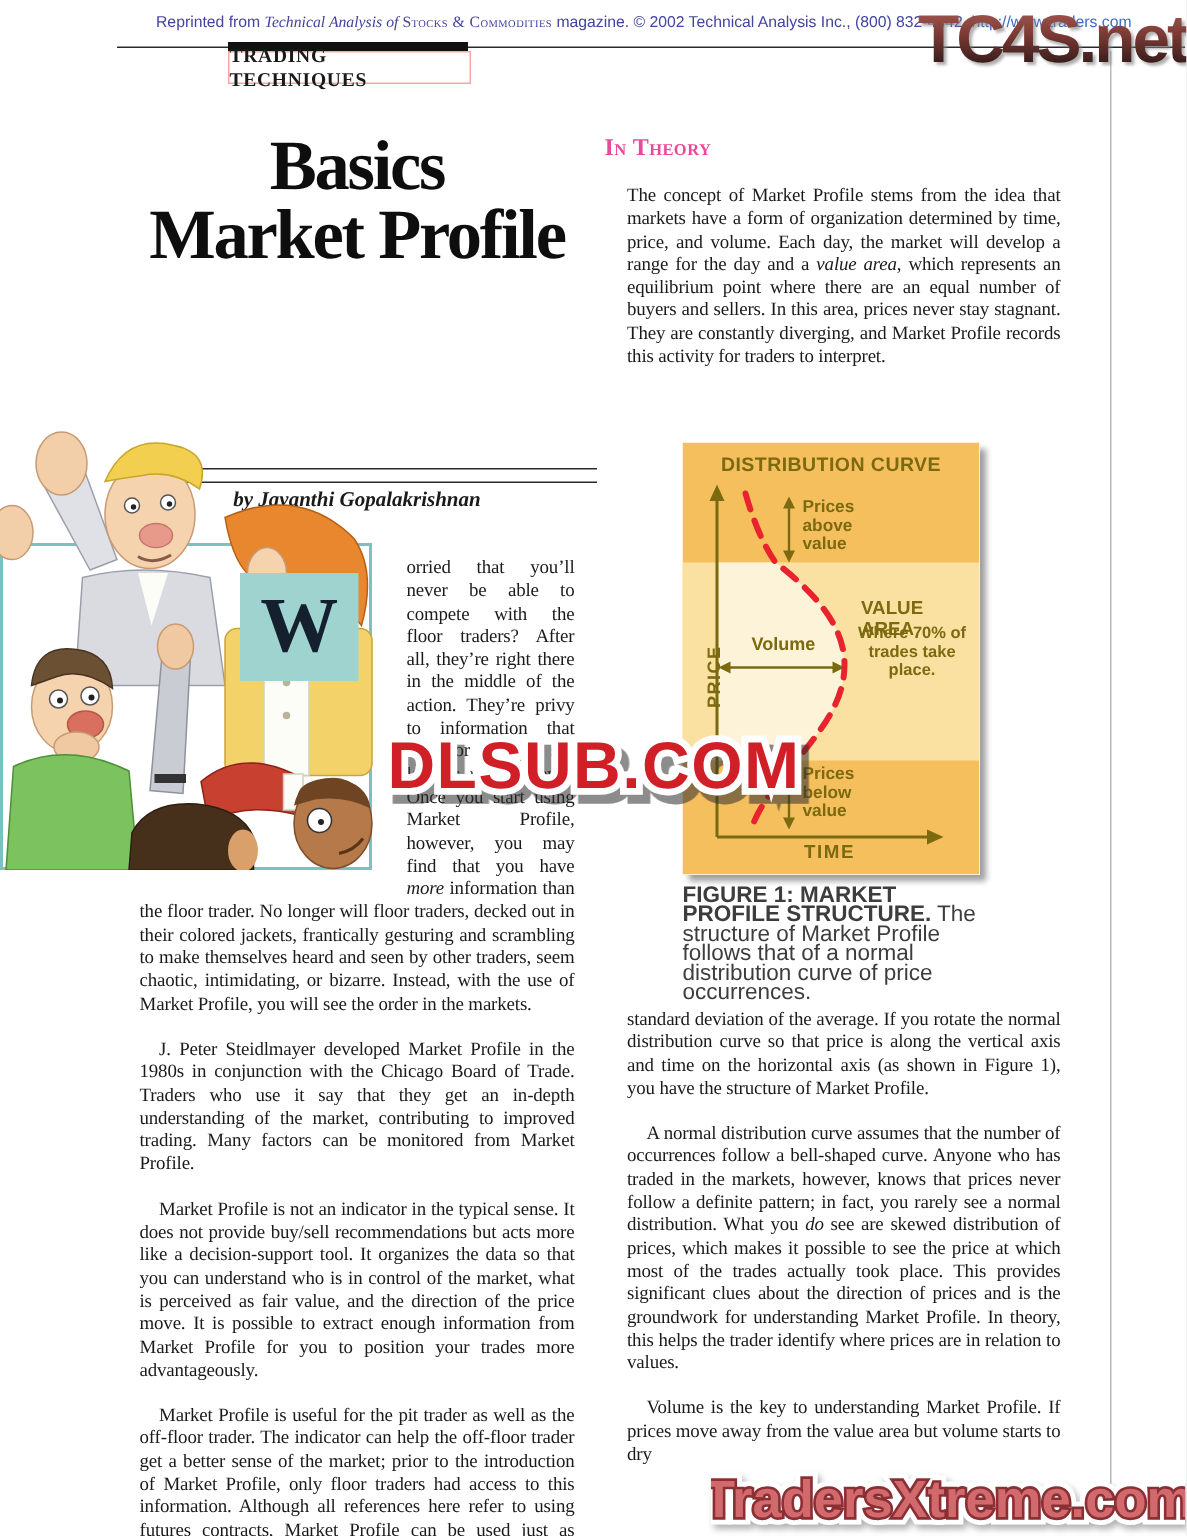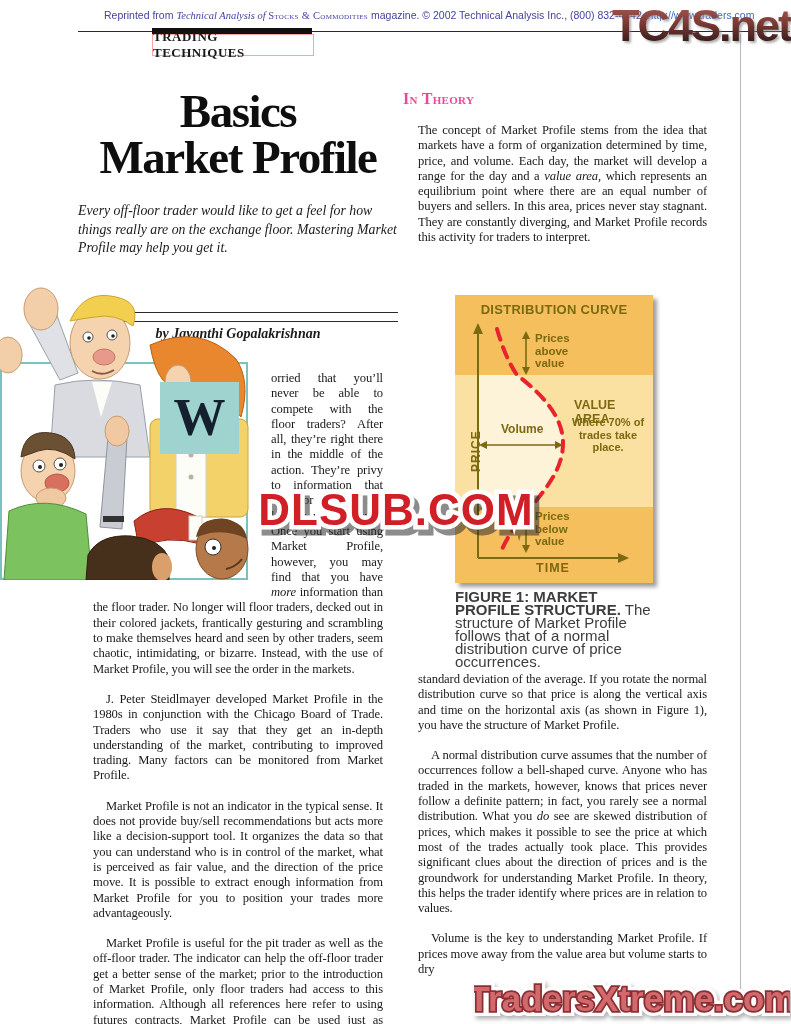--- a/index.html
+++ b/index.html
@@ -96,21 +96,20 @@
       </linearGradient>
     </defs>
     <text x="198" y="45" text-anchor="end" font-family="Liberation Sans, sans-serif" font-weight="bold" font-size="45" letter-spacing="-2" fill="url(#tcgrad)">TC4S.net</text>
   </svg>
 
   <div class="left-col">
     <div class="article-title">
       <div>Basics</div>
       <div>Market Profile</div>
     </div>
-    <div class="standfirst">Every off-floor trader would like to get a feel for how things really are on the exchange floor. Mastering Market Profile may help you get it.</div>
     <div class="rule-a"></div>
     <div class="rule-b"></div>
     <div class="byline">by Jayanthi Gopalakrishnan</div>
 
     <div class="left-body">
       <p class="bodytext"><span class="illus-spacer"></span><span>orried that you’ll never be able to compete with the floor traders? After all, they’re right there in the middle of the action. They’re privy to information that off-floor traders see late or maybe never. Once you start using Market Profile, however, you may find that you have <i>more</i> information than the floor trader. No longer will floor traders, decked out in their colored jackets, frantically gesturing and scrambling to make themselves heard and seen by other traders, seem chaotic, intimidating, or bizarre. Instead, with the use of Market Profile, you will see the order in the markets.</span></p>
       <p class="bodytext indent">J. Peter Steidlmayer developed Market Profile in the 1980s in conjunction with the Chicago Board of Trade. Traders who use it say that they get an in-depth understanding of the market, contributing to improved trading. Many factors can be monitored from Market Profile.</p>
       <p class="bodytext indent">Market Profile is not an indicator in the typical sense. It does not provide buy/sell recommendations but acts more like a decision-support tool. It organizes the data so that you can understand who is in control of the market, what is perceived as fair value, and the direction of the price move. It is possible to extract enough information from Market Profile for you to position your trades more advantageously.</p>
       <p class="bodytext indent">Market Profile is useful for the pit trader as well as the off-floor trader. The indicator can help the off-floor trader get a better sense of the market; prior to the introduction of Market Profile, only floor traders had access to this information. Although all references here refer to using futures contracts, Market Profile can be used just as effectively for other tradables. Software vendors such as Cqg and WindoTrader provide Market Profile displays for equities.</p>
     </div>

